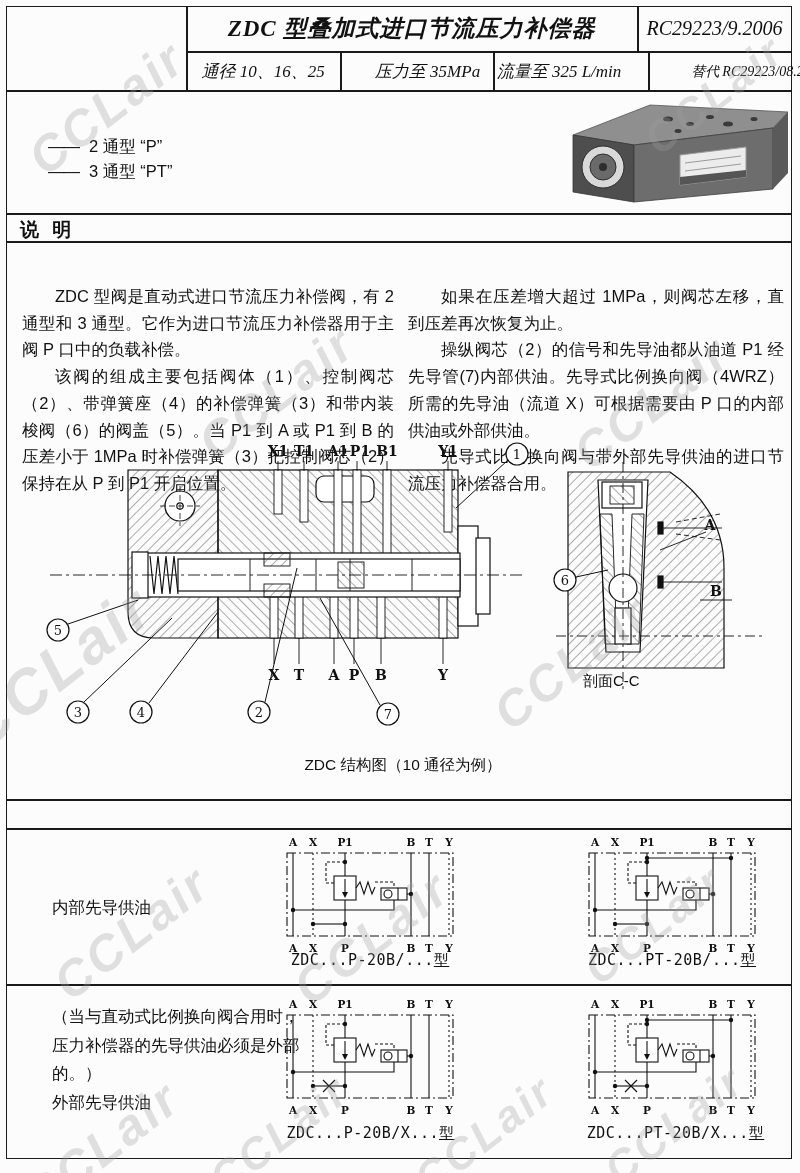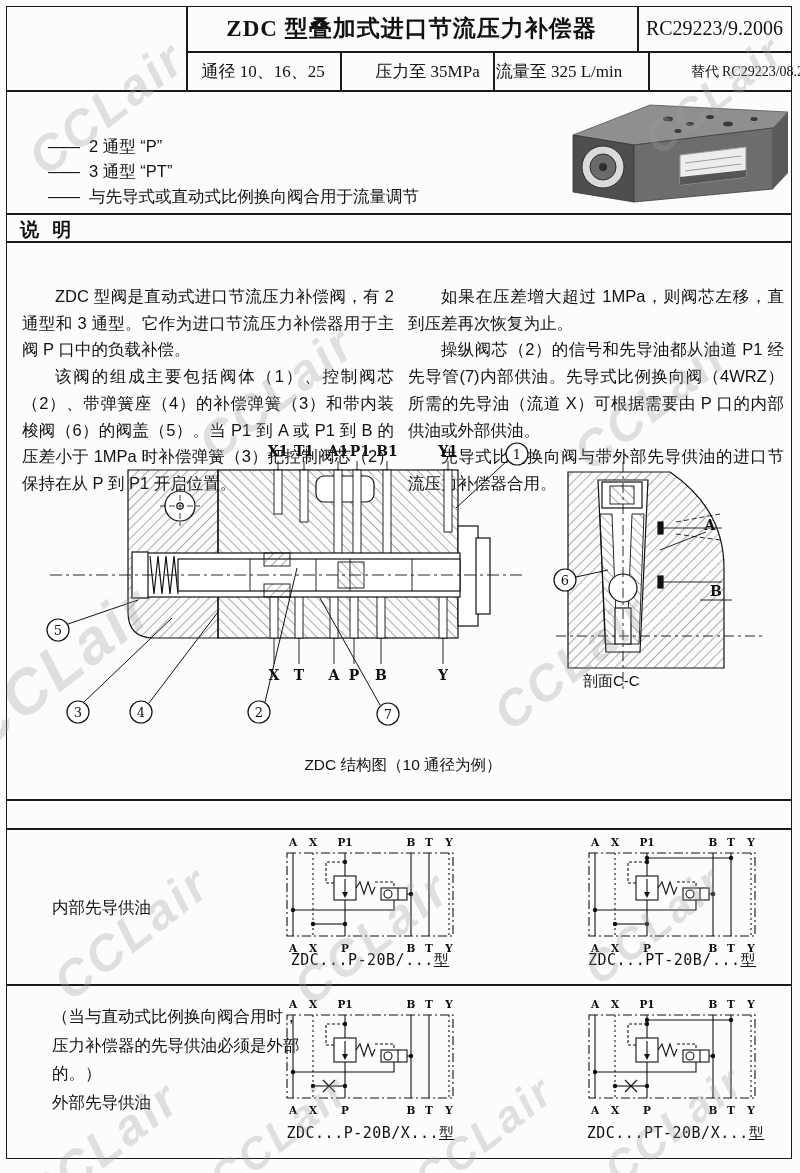--- a/index.html
+++ b/index.html
@@ -1,20 +1,20 @@
 <!DOCTYPE html>
 <html><head>
 <meta charset="utf-8">
 <style>
   html,body{margin:0;padding:0;background:#e8e8e8;}
   .page{position:relative;width:800px;height:1173px;background:#fcfcfc;overflow:hidden;
         font-family:"Liberation Sans",sans-serif;color:#111;}
   .abs{position:absolute;}
   .line{position:absolute;background:#1a1a1a;}
-  .serif{font-family:"Liberation Serif",serif;}
+  .serif{font-family:"Liberation Serif",serif;font-style:italic;}
   .center{display:flex;align-items:center;justify-content:center;text-align:center;}
   
   .title{font-size:23px;font-weight:600;letter-spacing:1px;}
   .docno{font-size:20px;}
   .spec{font-size:17px;}
   .replaces{font-size:14px;}
   
   .feat-row{position:absolute;left:48px;font-size:16.5px;white-space:nowrap;}
   .feat-row .dash{letter-spacing:-1px;margin-right:10px;}
   
@@ -64,22 +64,20 @@
   <div class="abs center spec serif" style="left:493px;top:52px;width:132px;height:38px;">流量至 325 L/min</div>
   <div class="abs center replaces serif" style="left:648px;top:59px;width:144px;height:26px;gap:3px;margin-left:38px;">
     <span>替代</span>
     <span>RC29223/08.2000</span>
   </div>
 
   <div class="feat-row" style="top:136px;">
     <span class="dash">——</span><span>2 通型 “P”</span></div>
   <div class="feat-row" style="top:161px;">
     <span class="dash">——</span><span>3 通型 “PT”</span></div>
-  <div class="feat-row" style="top:186px;">
-    <span class="dash">——</span><span>与先导式或直动式比例换向阀合用于流量调节</span></div>
 
   <svg class="abs" style="left:558px;top:97px;" width="234" height="106" viewBox="0 0 234 106">
     <polygon points="15,38 92,8 230,15 215,31 76,48" fill="#8f8f8f" stroke="#555" stroke-width="0.8"></polygon>
     <ellipse cx="110" cy="22" rx="5" ry="2.5" fill="#3a3a3a"></ellipse>
     <ellipse cx="132" cy="27" rx="4" ry="2" fill="#3a3a3a"></ellipse>
     <ellipse cx="152" cy="20" rx="4" ry="2" fill="#3a3a3a"></ellipse>
     <ellipse cx="170" cy="27" rx="5" ry="2.5" fill="#3a3a3a"></ellipse>
     <ellipse cx="196" cy="22" rx="3.5" ry="2" fill="#3a3a3a"></ellipse>
     <ellipse cx="120" cy="34" rx="3.5" ry="2" fill="#3a3a3a"></ellipse>
     <polygon points="15,38 76,48 76,105 15,95" fill="#4e4e4e" stroke="#333" stroke-width="0.8"></polygon>

